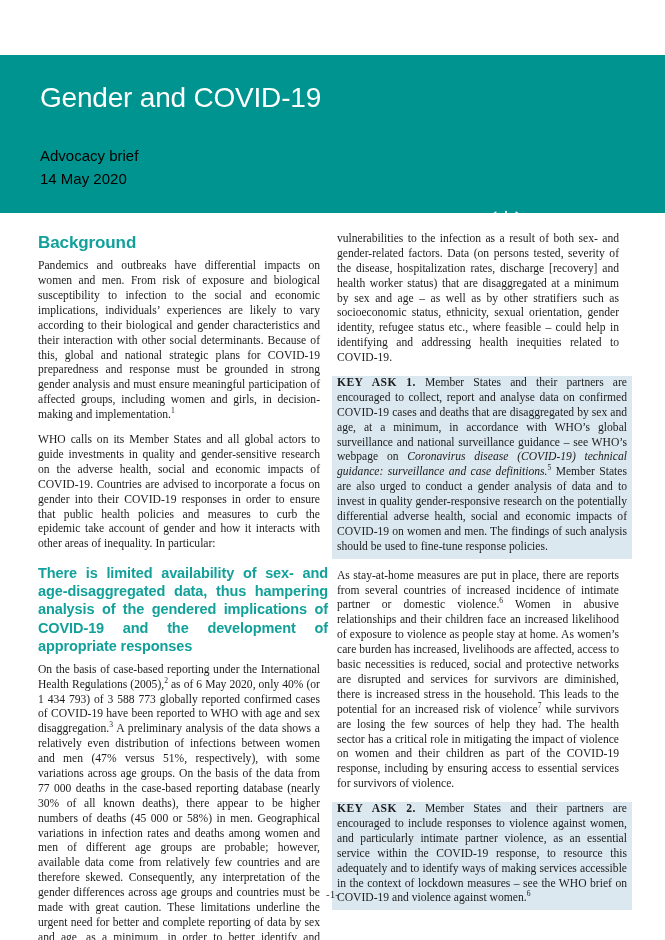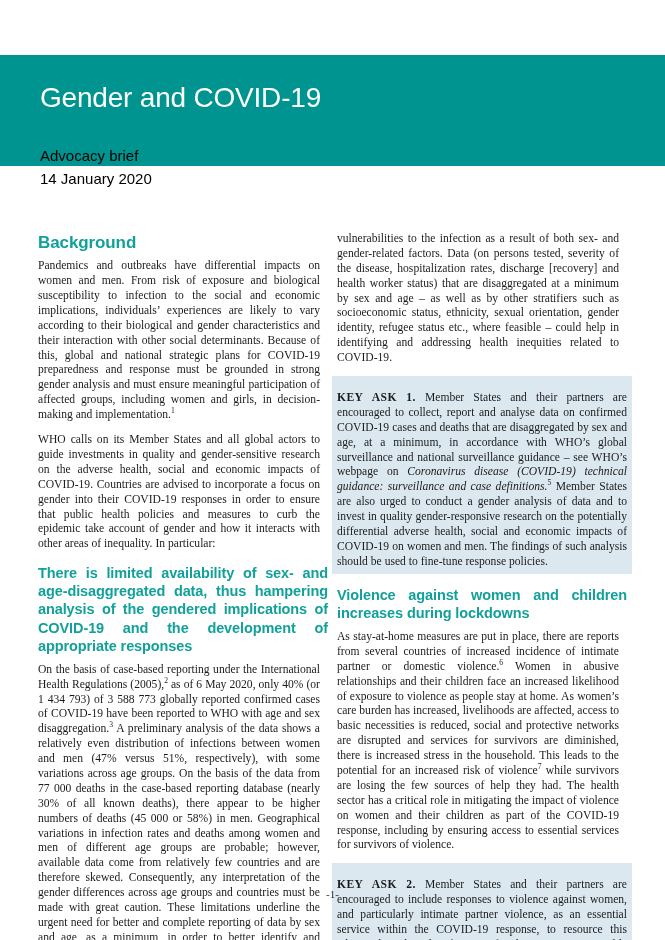--- a/index.html
+++ b/index.html
@@ -22,21 +22,21 @@
     inset: 0;
     background: #ffffff;
   }
 
   
   .banner {
     position: absolute;
     left: 0;
     top: 55px;
     width: 665px;
-    height: 111px;
+    height: 158px;
     background: #009490;
   }
   .banner-title {
     position: absolute;
     left: 40px;
     top: 28px;
     color: #ffffff;
     font-family: "Liberation Sans", "DejaVu Sans", sans-serif;
     font-size: 28px;
     font-weight: 400;
@@ -126,21 +126,21 @@
   sup {
     font-size: 7.6px;
     line-height: 0;
     vertical-align: super;
   }
   .ital { font-style: italic; }
 
   
   .keyask {
     background: #dce8f0;
-    padding: 15px 5px 4px 5px;
+    padding: 0 5px 4px 5px;
     margin: 0 -5px 10px -5px;
     font-size: 11.6px;
     line-height: 1.285;
     text-align: justify;
     text-align-last: left;
     color: #1b1b1b;
   }
   .keyask .label {
     font-weight: bold;
     letter-spacing: 0.4px;
@@ -160,21 +160,21 @@
 </style>
 </head>
 <body>
 
 <div class="page">
 
   <div class="banner">
     <div class="banner-title">Gender and COVID-19</div>
     <div class="banner-sub">
       <div>Advocacy brief</div>
-      <div>14 January 2020</div>
+      <div>14 May 2020</div>
     </div>
 
     <div class="who-logo">
       <svg class="who-emblem" viewBox="0 0 100 100" aria-hidden="true">
 
         <g fill="none" stroke="#ffffff" stroke-width="2.4" stroke-linecap="round">
           <path d="M50 95 C26 90 10 72 10 50 C10 32 20 18 32 11"></path>
           <path d="M50 95 C74 90 90 72 90 50 C90 32 80 18 68 11"></path>
         </g>
 
@@ -231,21 +231,20 @@
 
       <p class="body"><span>On the basis of case-based reporting under the International Health Regulations (2005),</span><sup>2</sup><span> as of 6 May 2020, only 40% (or 1 434 793) of 3 588 773 globally reported confirmed cases of COVID-19 have been reported to WHO with age and sex disaggregation.</span><sup>3</sup><span> A preliminary analysis of the data shows a relatively even distribution of infections between women and men (47% versus 51%, respectively), with some variations across age groups. On the basis of the data from 77 000 deaths in the case-based reporting database (nearly 30% of all known deaths), there appear to be higher numbers of deaths (45 000 or 58%) in men. Geographical variations in infection rates and deaths among women and men of different age groups are probable; however, available data come from relatively few countries and are therefore skewed. Consequently, any interpretation of the gender differences across age groups and countries must be made with great caution. These limitations underline the urgent need for better and complete reporting of data by sex and age, as a minimum, in order to better identify and understand the key differences and disparities so as to inform a more effective COVID-19 response. Evidence from past epidemics, such as the SARS coronavirus outbreak in 2002–2003,</span></p>
     </div>
 
     <div class="col col-right">
 
       <p class="body">vulnerabilities to the infection as a result of both sex- and gender-related factors. Data (on persons tested, severity of the disease, hospitalization rates, discharge [recovery] and health worker status) that are disaggregated at a minimum by sex and age – as well as by other stratifiers such as socioeconomic status, ethnicity, sexual orientation, gender identity, refugee status etc., where feasible – could help in identifying and addressing health inequities related to COVID-19.</p>
 
       <div class="keyask"><span class="label">KEY ASK 1.</span><span> Member States and their partners are encouraged to collect, report and analyse data on confirmed COVID-19 cases and deaths that are disaggregated by sex and age, at a minimum, in accordance with WHO’s global surveillance and national surveillance guidance – see WHO’s webpage on </span><span class="ital">Coronavirus disease (COVID-19) technical guidance: surveillance and case definitions.</span><sup>5</sup><span> Member States are also urged to conduct a gender analysis of data and to invest in quality gender-responsive research on the potentially differential adverse health, social and economic impacts of COVID-19 on women and men. The findings of such analysis should be used to fine-tune response policies.</span></div>
 
-      <h2 class="sec-title big">Violence against women and children increases during lockdowns</h2>
 
       <p class="body"><span>As stay-at-home measures are put in place, there are reports from several countries of increased incidence of intimate partner or domestic violence.</span><sup>6</sup><span> Women in abusive relationships and their children face an increased likelihood of exposure to violence as people stay at home. As women’s care burden has increased, livelihoods are affected, access to basic necessities is reduced, social and protective networks are disrupted and services for survivors are diminished, there is increased stress in the household. This leads to the potential for an increased risk of violence</span><sup>7</sup><span> while survivors are losing the few sources of help they had. The health sector has a critical role in mitigating the impact of violence on women and their children as part of the COVID-19 response, including by ensuring access to essential services for survivors of violence.</span></p>
 
       <div class="keyask"><span class="label">KEY ASK 2.</span><span> Member States and their partners are encouraged to include responses to violence against women, and particularly intimate partner violence, as an essential service within the COVID-19 response, to resource this adequately and to identify ways of making services accessible in the context of lockdown measures – see the WHO brief on COVID-19 and violence against women.</span><sup>6</sup></div>
     </div>
   </div>
 
   <div class="footer">-1-</div>
 
 </div>

